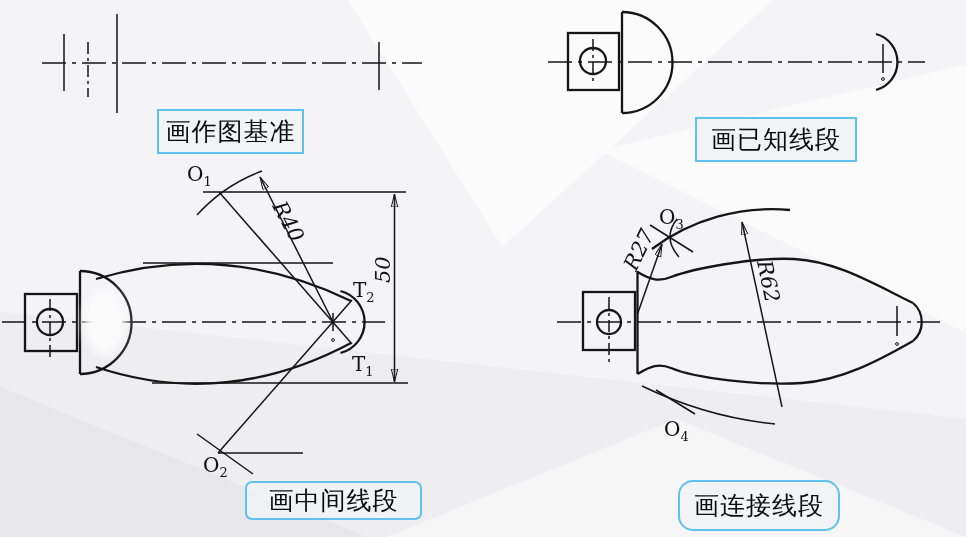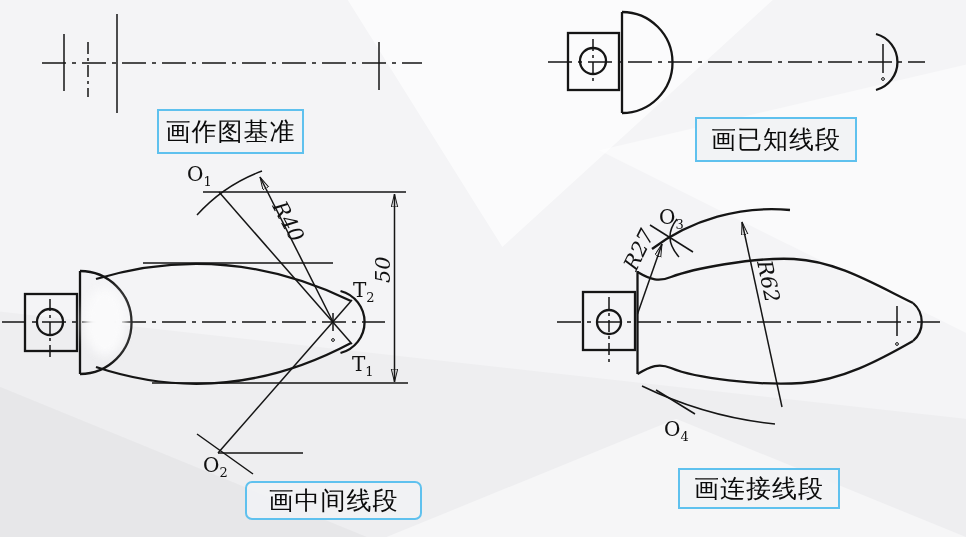--- a/index.html
+++ b/index.html
@@ -36,21 +36,21 @@
 
   .step-label{
     position:absolute;display:flex;align-items:center;justify-content:center;
     border:2px solid #5fc1ee;background:rgba(241,242,244,.92);
     color:#0b0b0b;font-size:25px;letter-spacing:1px;white-space:nowrap;
     box-sizing:border-box;
   }
   .lb1{left:157px;top:109px;width:147px;height:45px;}
   .lb2{left:695px;top:117px;width:162px;height:45px;}
   .lb3{left:245px;top:481px;width:177px;height:39px;border-radius:7px;}
-  .lb4{left:678px;top:468px;width:162px;height:41px;}
+  .lb4{left:678px;top:480px;width:162px;height:51px;border-radius:15px;}
 </style>
 </head>
 <body>
 
 <div class="stage">
 
   <div class="facet f1"></div>
   <div class="facet f2"></div>
   <div class="facet f3"></div>
   <div class="facet f4"></div>

